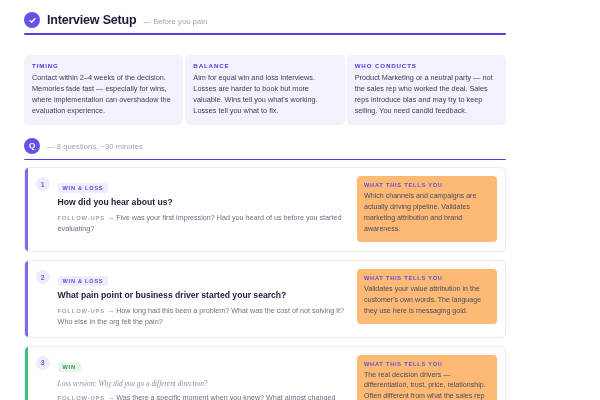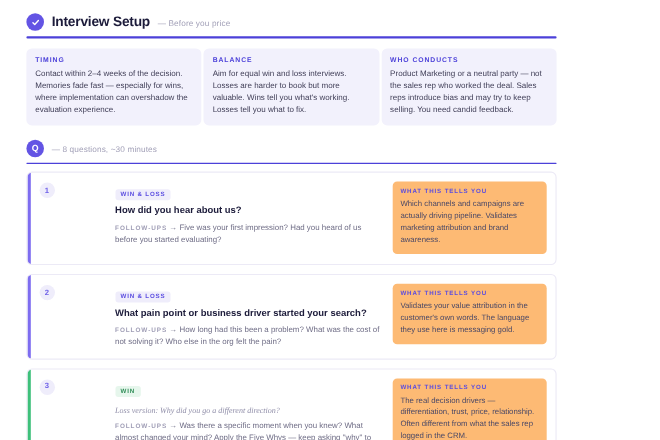--- a/index.html
+++ b/index.html
@@ -24,21 +24,21 @@
     font-family: "Liberation Sans", sans-serif; line-height: 1;
   }
   .section-title {
     font-size: 12.5px; font-weight: bold; color: #1c1b3a;
     letter-spacing: -0.2px;
   }
   .section-sub { font-size: 7.5px; color: #a3a1b8; letter-spacing: 0.1px; padding-top: 2px; }
   .rule { height: 1.6px; background: #4c41d9; margin: 5px 14px 0 14px; border-radius: 1px; }
 
   
-  .info-row { display: flex; gap: 2px; padding: 9px 14px 0 14px; }
+  .info-row { display: flex; gap: 2px; padding: 20px 14px 0 14px; }
   .info-card {
     flex: 1 1 0; background: #f2f1fc; border-radius: 5px;
     padding: 7px 8px 8px 8px; min-height: 56px;
   }
   .info-label {
     font-size: 6.2px; font-weight: bold; color: #4c41d9;
     letter-spacing: 0.85px; margin-bottom: 3px;
   }
   .info-text { font-size: 7.3px; line-height: 1.55; color: #3e3c55; }
 
@@ -55,21 +55,21 @@
 
   .q-body { display: flex; flex: 1 1 auto; padding: 8px 8px 9px 8px; gap: 8px; }
 
   .q-num {
     width: 14px; height: 14px; border-radius: 50%;
     background: #efedfb; color: #6d5fe8;
     font-size: 7px; font-weight: bold;
     display: flex; align-items: center; justify-content: center;
     flex: 0 0 14px; margin-top: 1px;
   }
-  .q-main { flex: 1 1 auto; min-width: 0; margin-left: 47px; }
+  .q-main { flex: 1 1 auto; min-width: 0; }
 
   .tag {
     display: inline-block; border-radius: 2.5px;
     font-size: 5.6px; font-weight: bold; letter-spacing: 0.75px;
     padding: 2px 5px 2px 5px; margin-bottom: 4px;
   }
   .tag.winloss { background: #efedfb; color: #5a4ce0; }
   .tag.win     { background: #e6f6ec; color: #2f8d57; }
 
   .q-text { font-size: 8.6px; font-weight: bold; color: #1c1b3a; line-height: 1.35; }
@@ -96,21 +96,21 @@
 
 <div class="page">
 
   <div class="section-head">
     <span class="badge" style="background:#6354e4;">
       <svg width="9" height="9" viewBox="0 0 12 12">
           <path d="M2.6 6.2 L4.8 8.4 L9.2 3.6" fill="none" stroke="#ffffff" stroke-width="1.7" stroke-linecap="round" stroke-linejoin="round"></path>
         </svg>
     </span>
     <span class="section-title">Interview Setup</span>
-    <span class="section-sub">— Before you price</span>
+    <span class="section-sub">— Before you pain</span>
   </div>
   <div class="rule"></div>
 
   <div class="info-row">
     <div class="info-card">
       <div class="info-label">TIMING</div>
       <div class="info-text">Contact within 2–4 weeks of the decision. Memories fade fast — especially for wins, where implementation can overshadow the evaluation experience.</div>
     </div>
     <div class="info-card">
       <div class="info-label">BALANCE</div>

